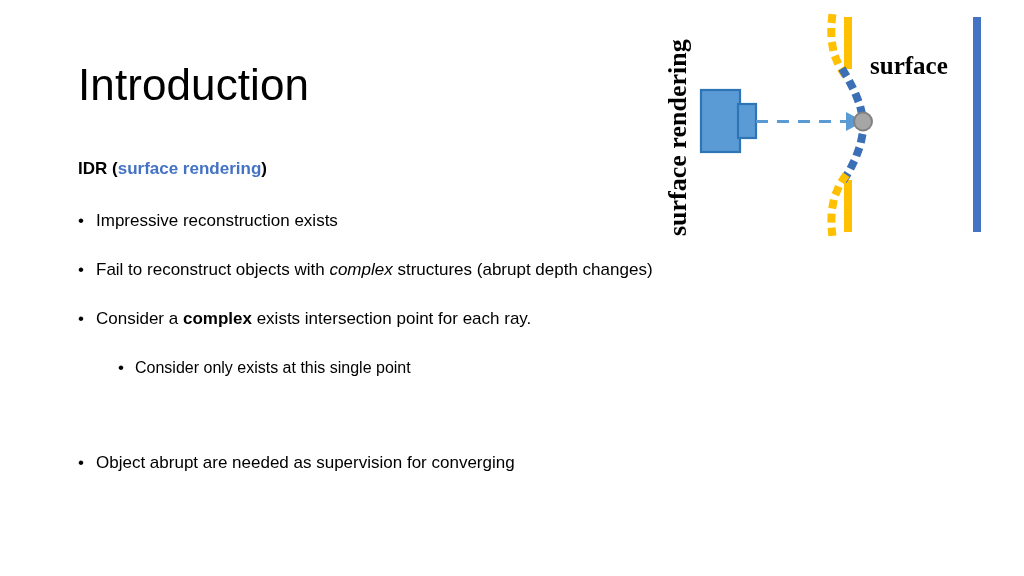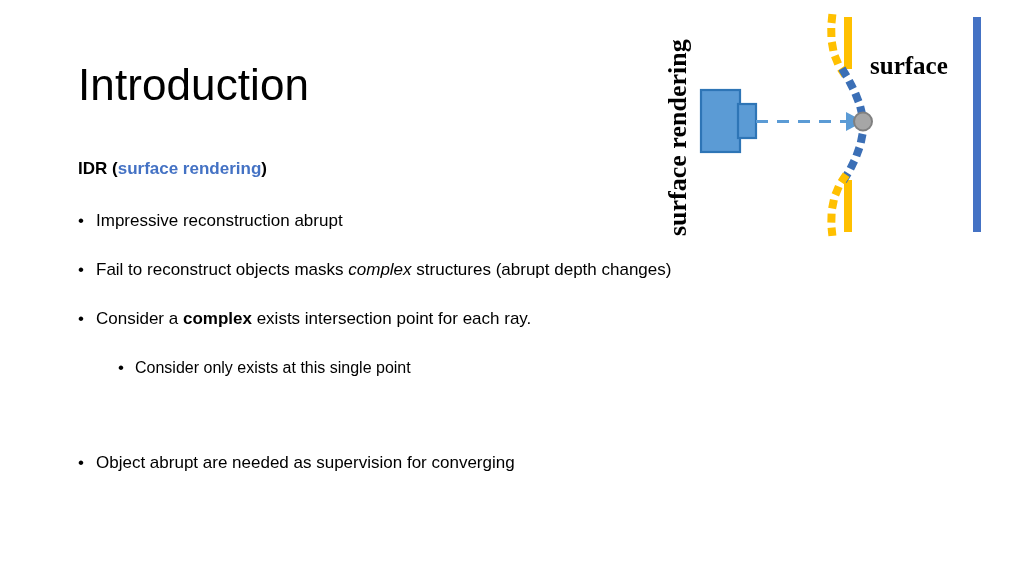--- a/index.html
+++ b/index.html
@@ -103,25 +103,25 @@
 
   <div class="body-block">
 
     <div class="lead-line">
       <span>IDR (</span><span class="lead-accent" style="color: rgb(68, 114, 196);">surface rendering</span><span>)</span>
     </div>
 
     <div id="bullet-list">
         <div class="bullet">
           <span class="dot">•</span>
-          <span class="btext"><span>Impressive reconstruction abrupt</span></span>
+          <span class="btext"><span>Impressive reconstruction exists</span></span>
         </div>
         <div class="bullet">
           <span class="dot">•</span>
-          <span class="btext"><span>Fail to reconstruct objects masks </span><em class="ital">complex</em><span> structures (abrupt depth changes)</span></span>
+          <span class="btext"><span>Fail to reconstruct objects with </span><em class="ital">complex</em><span> structures (abrupt depth changes)</span></span>
         </div>
         <div class="bullet">
           <span class="dot">•</span>
           <span class="btext"><span>Consider a </span><strong class="bld">complex</strong><span> exists intersection point for each ray.</span></span>
         </div>
         <div class="bullet level2">
           <span class="dot">•</span>
           <span class="btext"><span>Consider only exists at this single point</span></span>
         </div>
         <div class="gap-block"></div>

